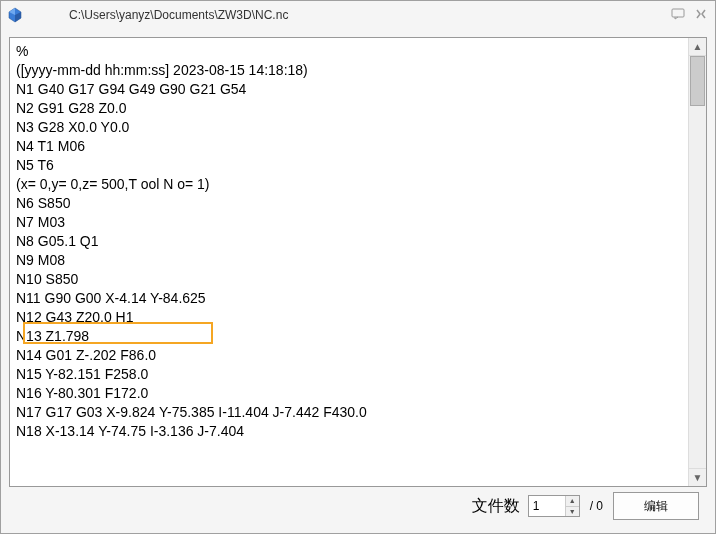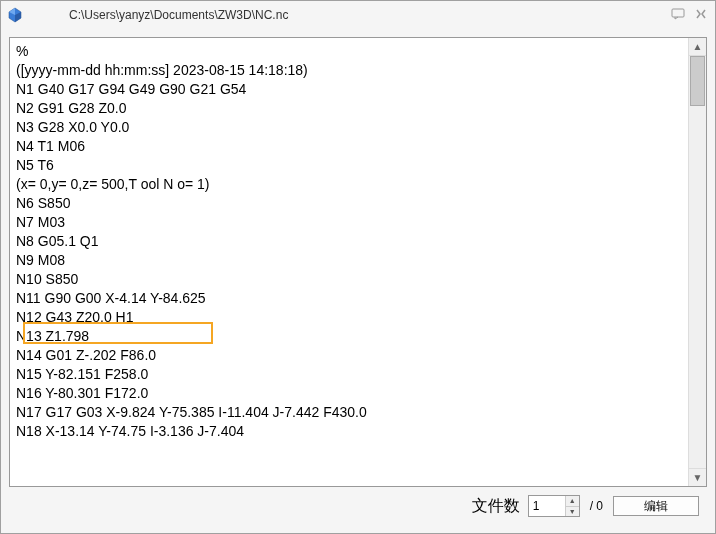--- a/index.html
+++ b/index.html
@@ -157,21 +157,21 @@
     background: #f0f0f0;
     cursor: pointer;
   }
   .spinner .sp:first-child { border-bottom: 1px solid #ccc; }
   .total {
     font-size: 12px;
     color: #000;
     margin: 0 4px;
   }
   .btn {
-    height: 20px;
+    height: 28px;
     min-width: 86px;
     padding: 0 10px;
     border: 1px solid #999;
     background: #fdfdfd;
     font-size: 12px;
     color: #000;
     display: flex;
     align-items: center;
     justify-content: center;
     cursor: pointer;

